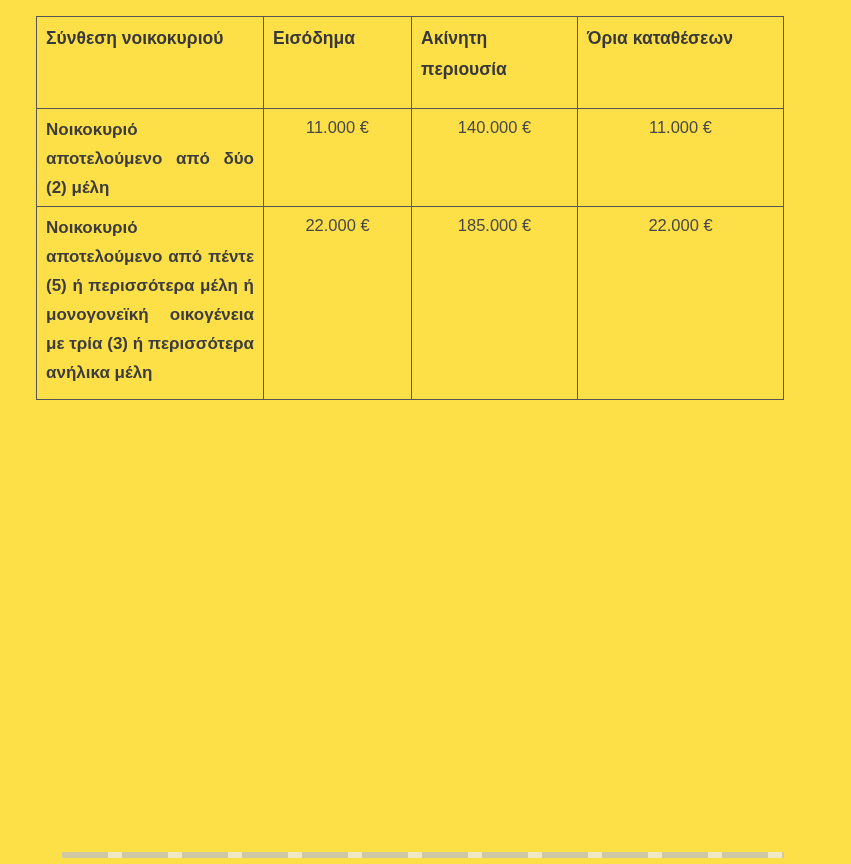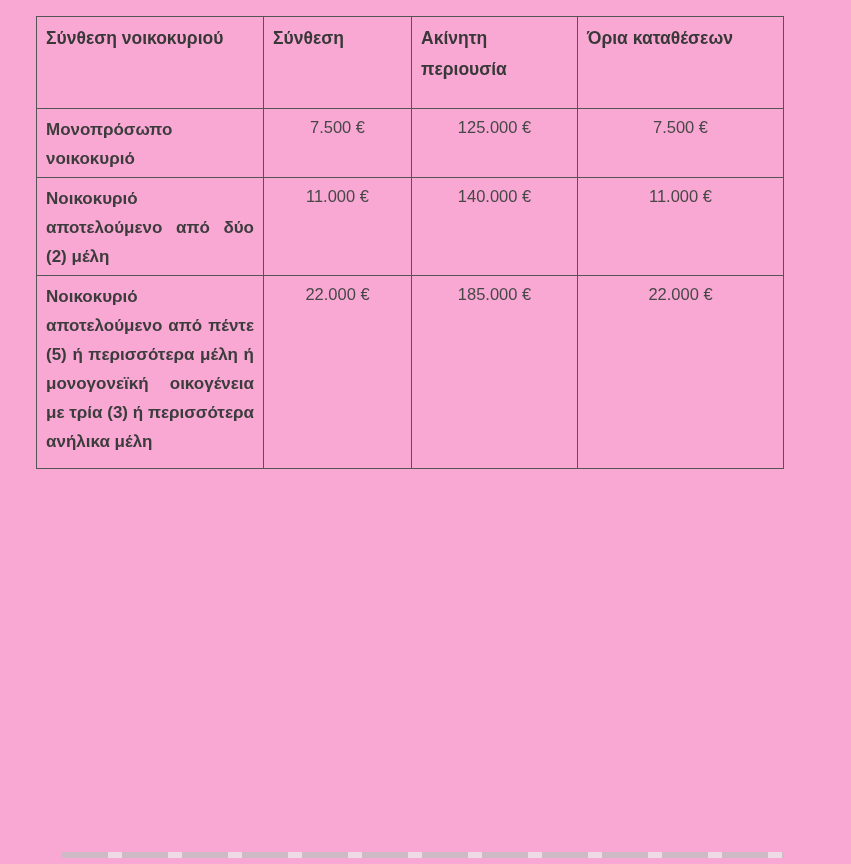--- a/index.html
+++ b/index.html
@@ -4,21 +4,21 @@
 <style>
   html, body {
     margin: 0;
     padding: 0;
     background: #ffffff;
   }
   .page {
     position: relative;
     width: 851px;
     height: 864px;
-    background: #f9a8d4;
+    background: #fde047;
     font-family: "Liberation Sans", "DejaVu Sans", sans-serif;
     color: #3a3a3a;
     overflow: hidden;
   }
   table.criteria-table {
     position: absolute;
     left: 36px;
     top: 16px;
     width: 747px;
     border-collapse: collapse;
@@ -83,32 +83,26 @@
   <table class="criteria-table">
     <colgroup>
       <col style="width:227px">
       <col style="width:148px">
       <col style="width:166px">
       <col style="width:206px">
     </colgroup>
     <thead>
       <tr class="r-header">
         <th>Σύνθεση νοικοκυριού</th>
-        <th>Σύνθεση</th>
+        <th>Εισόδημα</th>
         <th>Ακίνητη περιουσία</th>
         <th>Όρια καταθέσεων</th>
       </tr>
     </thead>
     <tbody>
-      <tr class="row-0">
-        <td class="c-label">Μονοπρόσωπο νοικοκυριό</td>
-        <td class="c-num">7.500 €</td>
-        <td class="c-num">125.000 €</td>
-        <td class="c-num">7.500 €</td>
-      </tr>
       <tr class="row-1">
         <td class="c-label">Νοικοκυριό αποτελούμενο από δύο (2) μέλη</td>
         <td class="c-num">11.000 €</td>
         <td class="c-num">140.000 €</td>
         <td class="c-num">11.000 €</td>
       </tr>
       <tr class="row-4">
         <td class="c-label">Νοικοκυριό αποτελούμενο από πέντε (5) ή περισσότερα μέλη ή μονογονεϊκή οικογένεια με τρία (3) ή περισσότερα ανήλικα μέλη</td>
         <td class="c-num">22.000 €</td>
         <td class="c-num">185.000 €</td>

